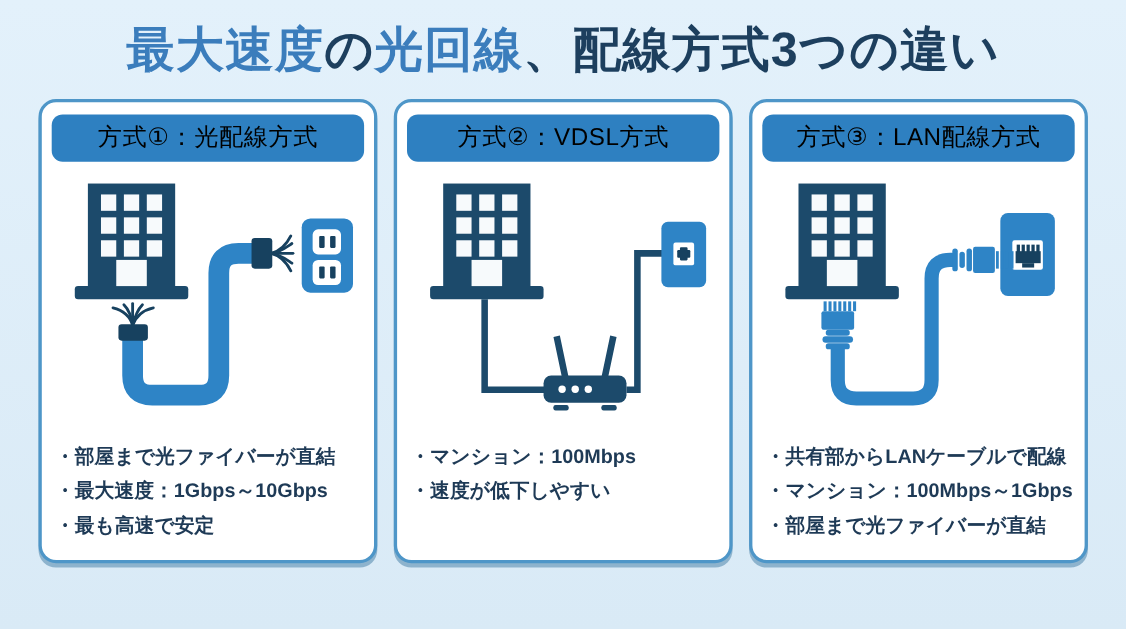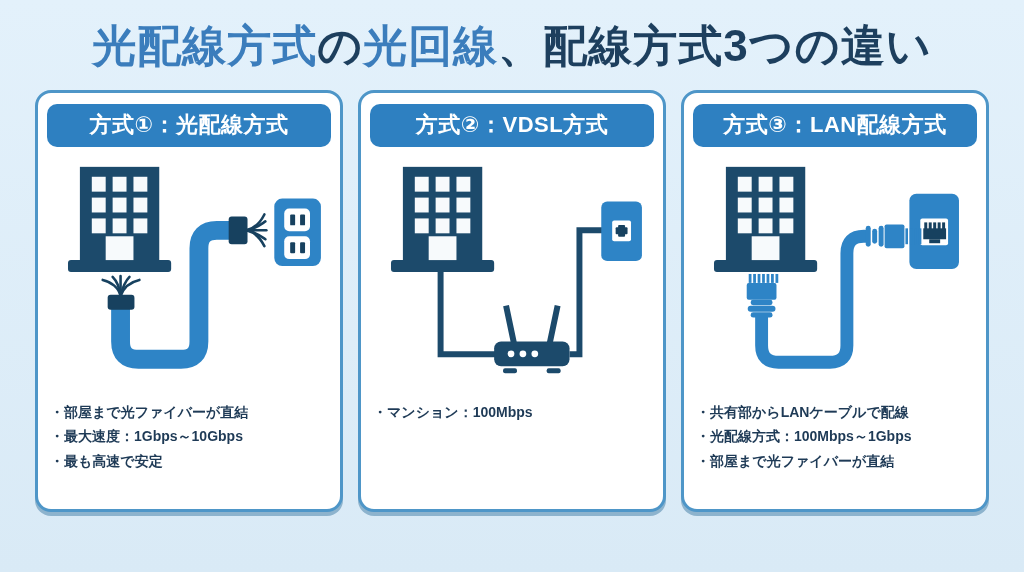--- a/index.html
+++ b/index.html
@@ -36,52 +36,52 @@
     display: flex;
     flex-direction: column;
     align-items: center;
   }
   .card-header {
     margin-top: 11px;
     width: 284px;
     height: 43px;
     background: #2e80c1;
     border-radius: 10px;
-    color: #ffffff;
+    color: #000000;
     font-size: 22px;
-    font-weight: 700;
+    font-weight: 400;
     letter-spacing: 0.5px;
     display: flex;
     align-items: center;
     justify-content: center;
     white-space: nowrap;
   }
   .ill {
     width: 300px;
     height: 243px;
     margin-top: 2px;
     display: block;
   }
   .bullets {
     width: 100%;
     list-style: none;
     padding: 8px 8px 0 12px;
-    font-size: 14px;
+    font-size: 18px;
     font-weight: 700;
     color: #1e3a56;
     line-height: 1.76;
     white-space: nowrap;
   }
 </style>
 </head>
 <body>
 
 <div>
 
-  <h1 class="title"><span class="accent">光配線方式</span><span class="dark">の</span><span class="accent">光回線</span><span class="dark">、配線方式3つの違い</span></h1>
+  <h1 class="title"><span class="accent">最大速度</span><span class="dark">の</span><span class="accent">光回線</span><span class="dark">、配線方式3つの違い</span></h1>
 
   <div class="cards">
 
     <div class="card">
       <div class="card-header">方式①：光配線方式</div>
 
       <svg class="ill" viewBox="0 0 300 245">
 
         <g fill="#1c4a6b">
           <rect x="40" y="18" width="80" height="96"></rect>
@@ -178,20 +178,21 @@
         <g>
           <rect x="240" y="53" width="41" height="60" rx="6" fill="#2e84c6"></rect>
           <rect x="251" y="72" width="19" height="21" rx="2" fill="#ffffff"></rect>
           <rect x="254.5" y="79" width="12" height="7" rx="1" fill="#17415f"></rect>
           <rect x="257" y="76.5" width="7" height="12" rx="1" fill="#17415f"></rect>
         </g>
       </svg>
 
       <ul class="bullets">
         <li>・マンション：100Mbps</li>
+        <li>・速度が低下しやすい</li>
       </ul>
     </div>
 
     <div class="card">
       <div class="card-header">方式③：LAN配線方式</div>
 
       <svg class="ill" viewBox="0 0 300 245">
 
         <g fill="#1c4a6b">
           <rect x="40" y="18" width="80" height="96"></rect>
@@ -249,19 +250,19 @@
             <rect x="221" y="80" width="2.6" height="16"></rect>
               <rect x="225.5" y="80" width="2.6" height="16"></rect>
             <rect x="230" y="80" width="2.6" height="16"></rect>
               <rect x="234.5" y="80" width="2.6" height="16"></rect>
           </g>
         </g>
       </svg>
 
       <ul class="bullets">
         <li>・共有部からLANケーブルで配線</li>
-        <li>・光配線方式：100Mbps～1Gbps</li>
+        <li>・マンション：100Mbps～1Gbps</li>
         <li>・部屋まで光ファイバーが直結</li>
       </ul>
     </div>
 
   </div>
 </div>
 
 </body></html>

